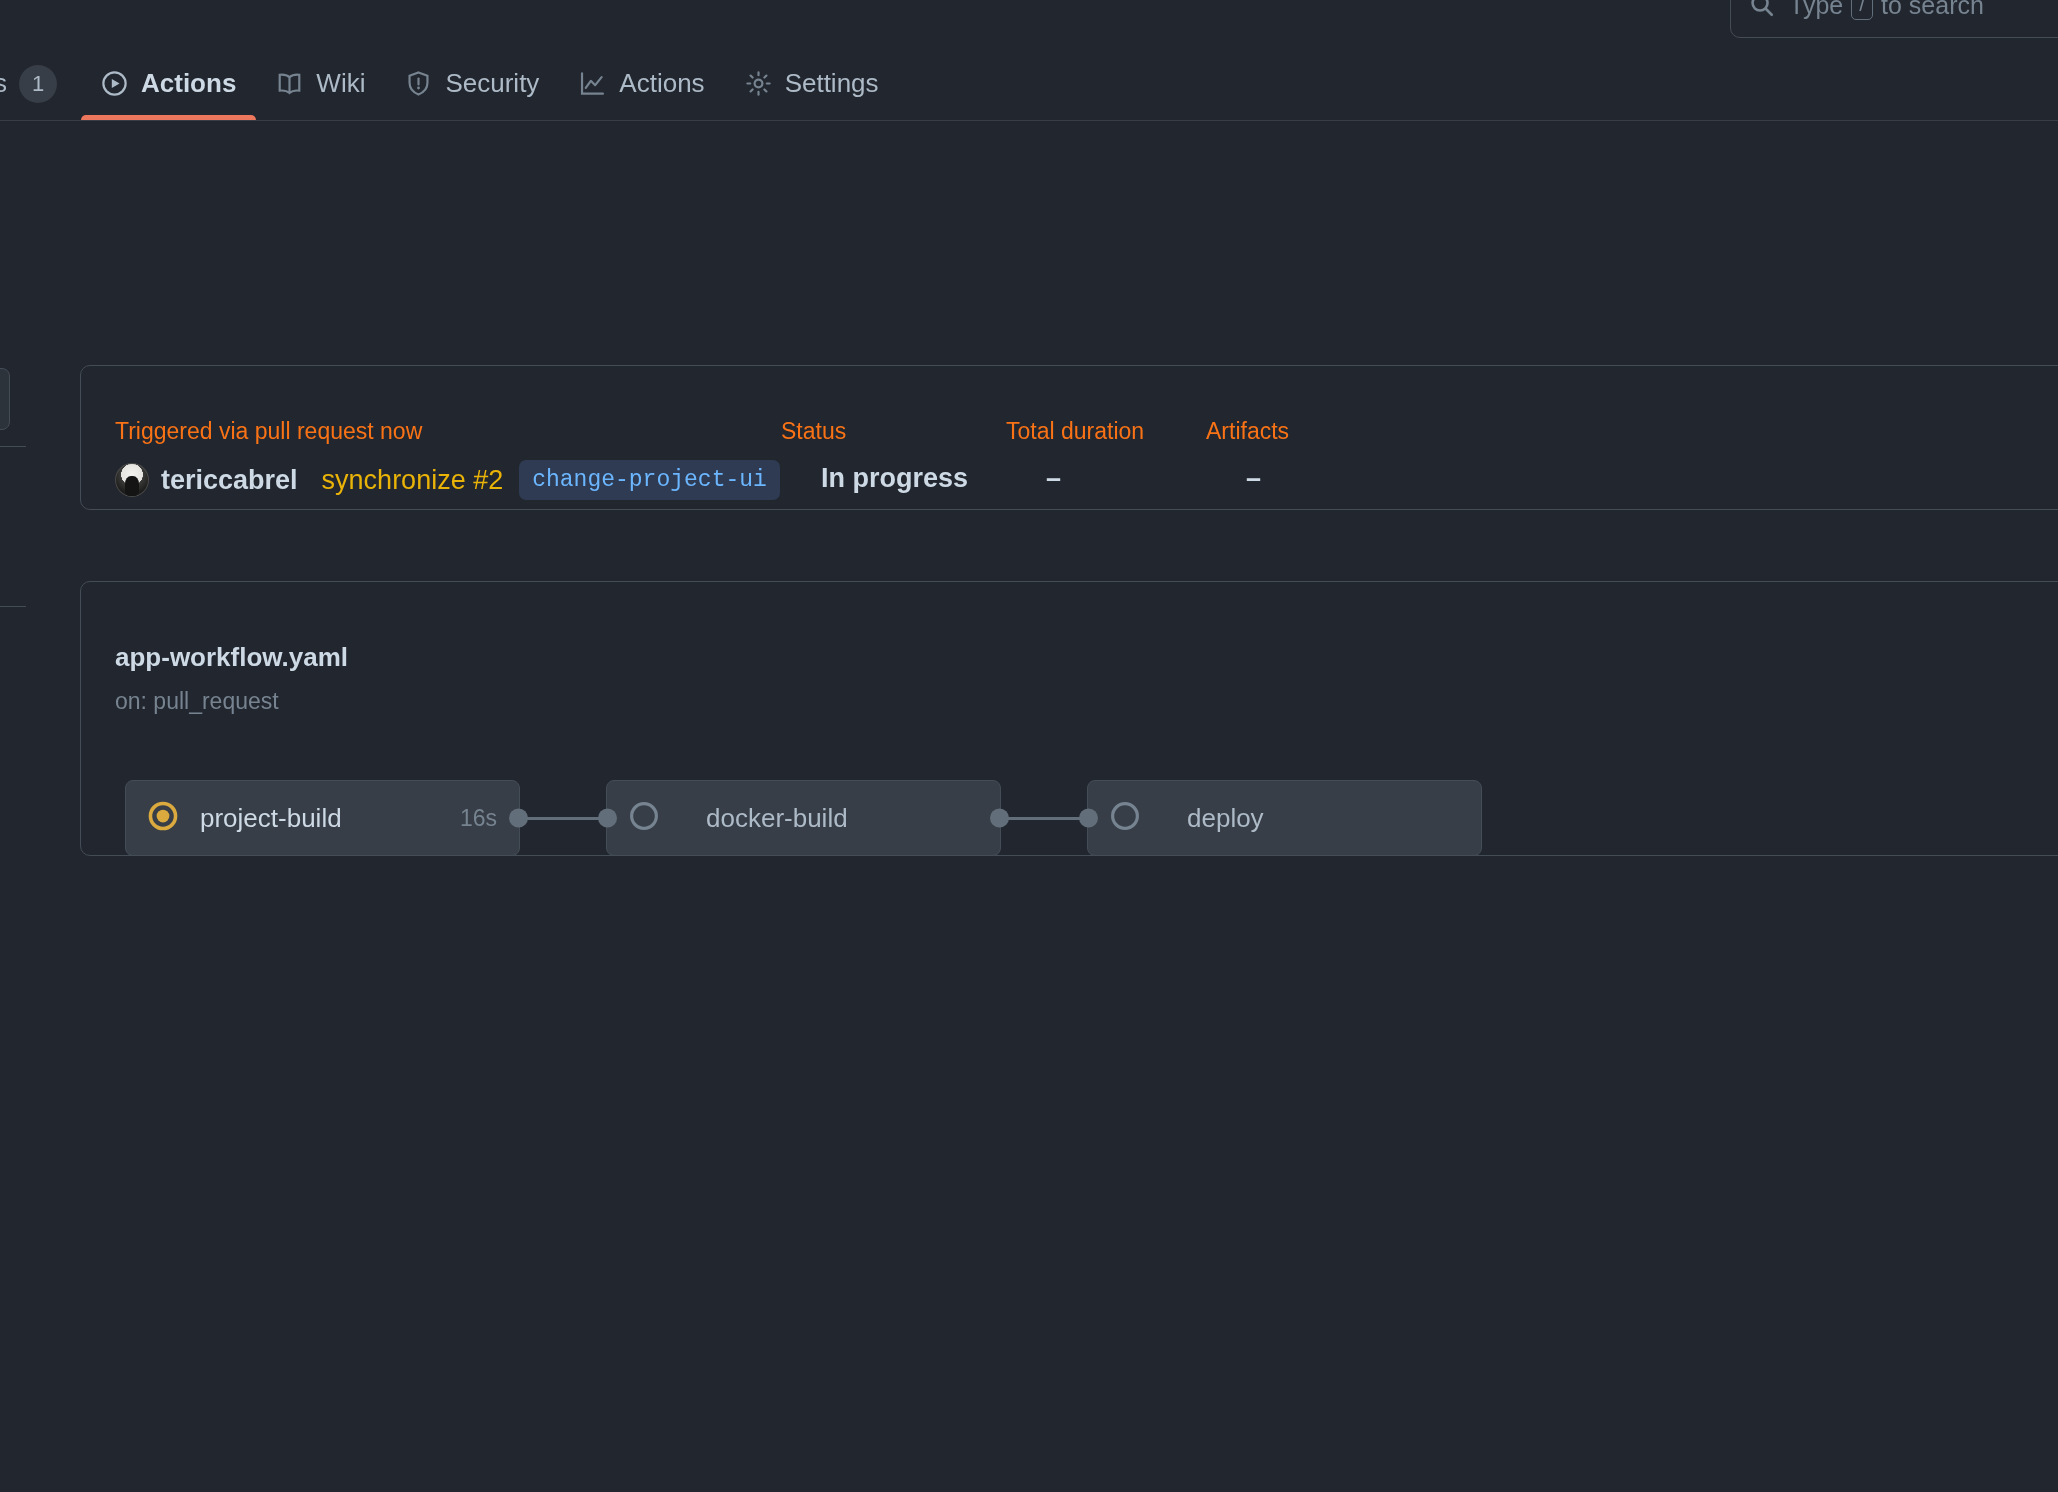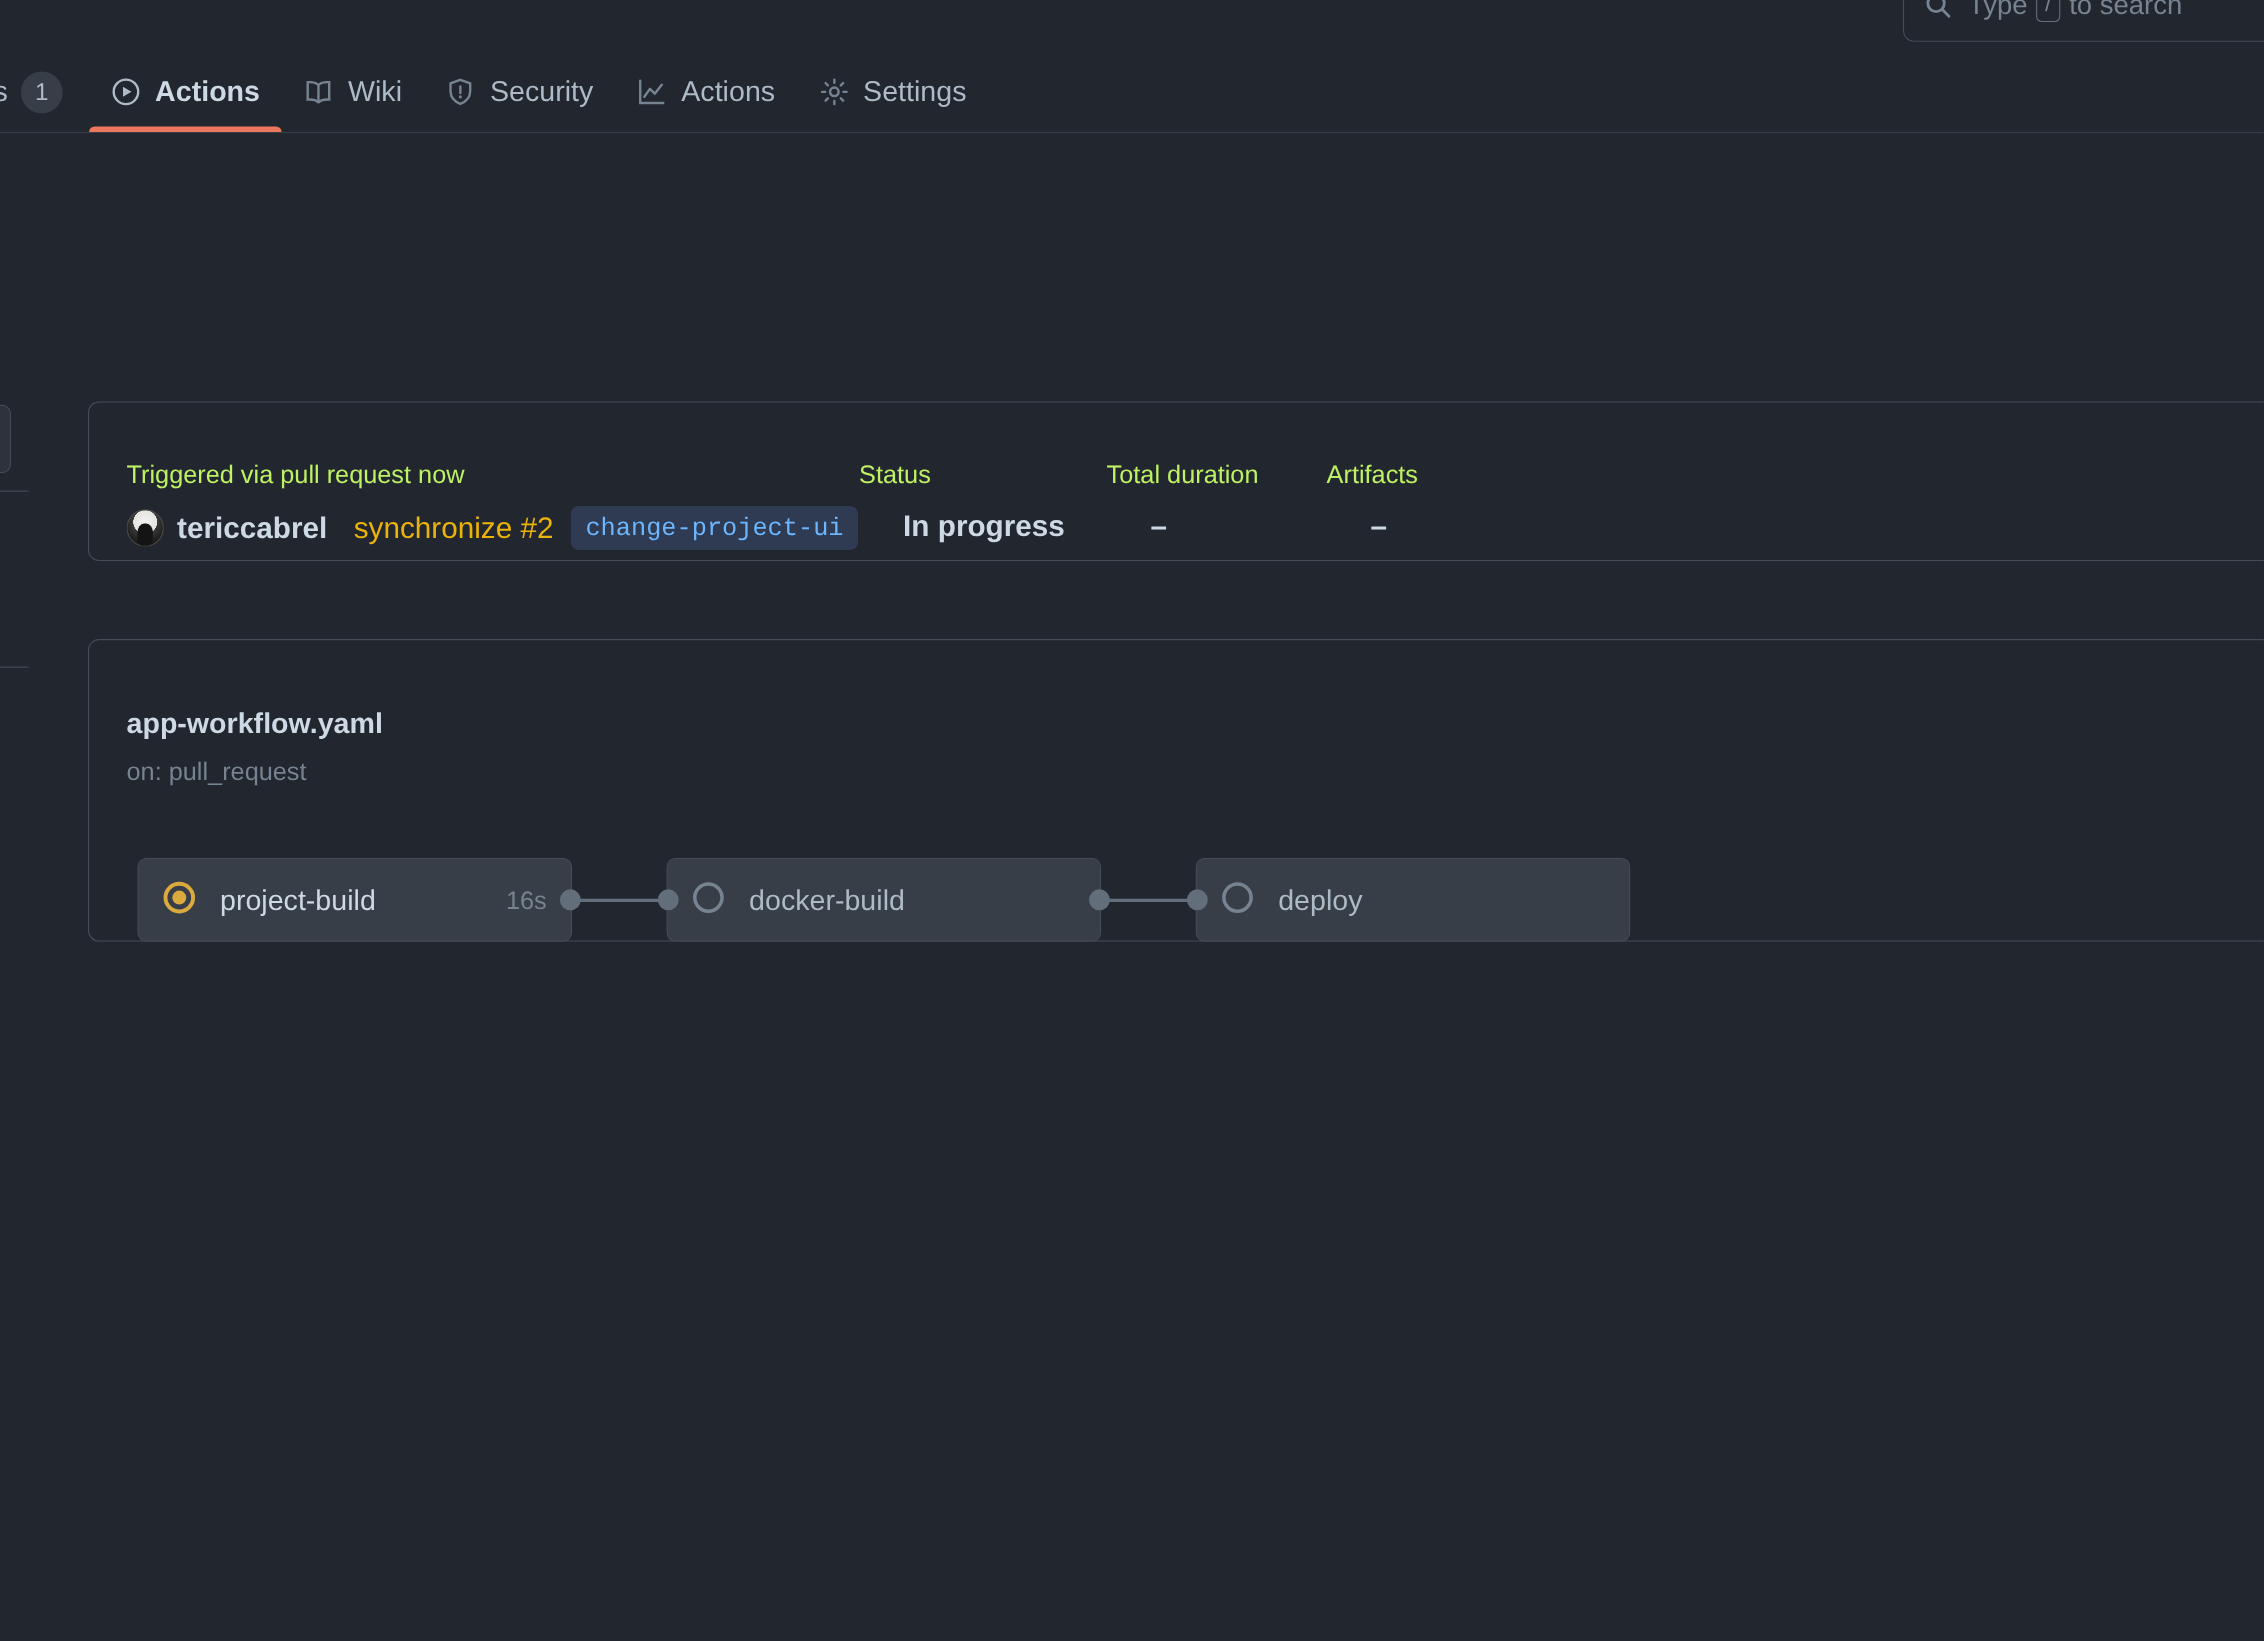--- a/index.html
+++ b/index.html
@@ -140,21 +140,21 @@
   #summary-card { top: 365px; height: 145px; }
   #workflow-card { top: 581px; height: 275px; }
 
   .summary-grid {
     position: relative;
     height: 100%;
     padding: 0 34px;
   }
   .col-label {
     font-size: 23px;
-    color: #bef264;
+    color: #f97316;
     position: absolute;
     top: 52px;
     white-space: nowrap;
   }
   .col-value {
     position: absolute;
     top: 97px;
     font-size: 27px;
     font-weight: bold;
     color: #cdd9e5;
@@ -241,21 +241,21 @@
     background: #373e47;
     border: 1px solid #444c56;
     border-radius: 8px;
     display: flex;
     align-items: center;
     padding: 0 22px;
     position: relative;
     cursor: pointer;
   }
   .job-node.in-progress { width: 395px; }
-  .job-node.pending     { width: 395px; }
+  .job-node.pending     { width: 395px; gap: 25px; }
   .job-status { flex: none; margin-right: 22px; display: block; }
   .job-label {
     font-size: 26px;
     color: #adbac7;
     white-space: nowrap;
   }
   .job-node.in-progress .job-label { color: #cdd9e5; }
   .job-time {
     position: absolute;
     right: 22px;

